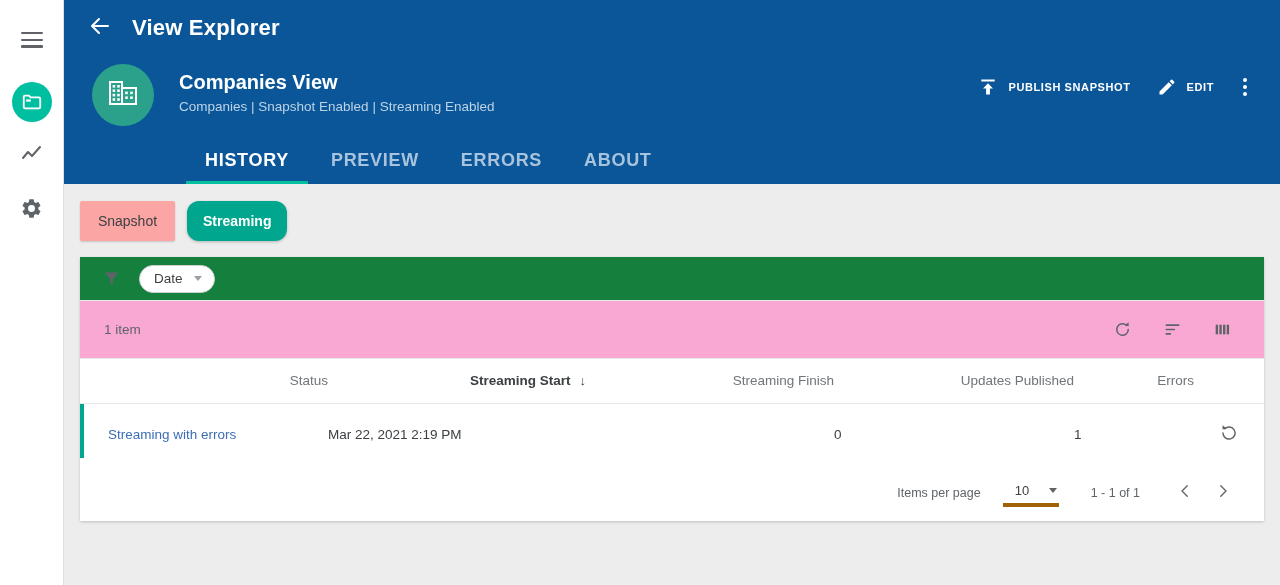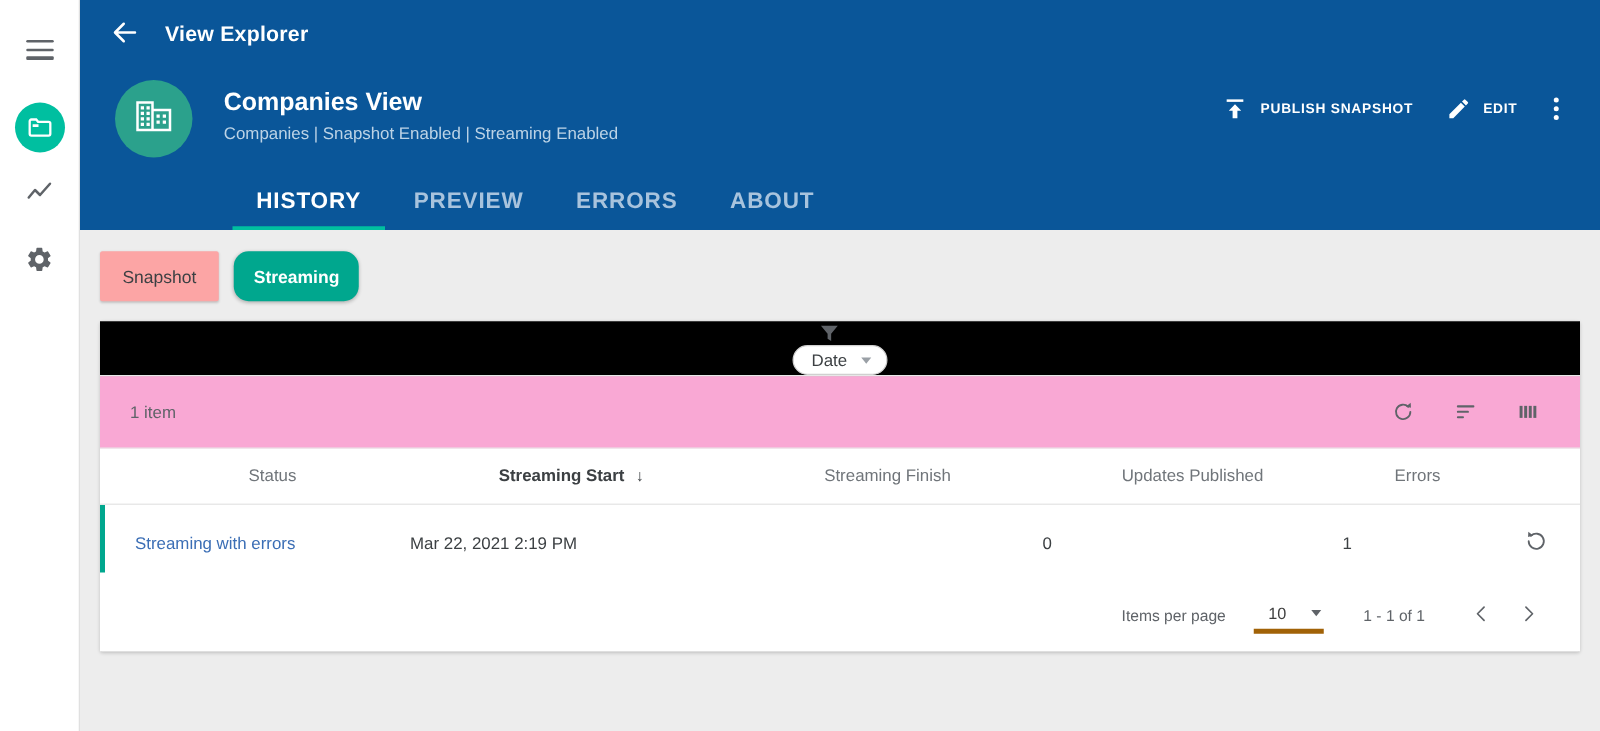--- a/index.html
+++ b/index.html
@@ -72,21 +72,21 @@
     height: 56px;
     padding-left: 16px;
   }
   .back-arrow {
     width: 40px; height: 40px;
     display: flex; align-items: center; justify-content: center;
     cursor: pointer;
     margin-right: 12px;
   }
   .view-explorer-title {
-    font-size: 17px;
+    font-size: 22px;
     font-weight: bold;
     letter-spacing: 0.2px;
     color: #ffffff;
   }
 
   .header-mid {
     display: flex;
     align-items: flex-start;
     padding: 6px 20px 0 28px;
     position: relative;
@@ -211,23 +211,22 @@
   .card {
     background: #ffffff;
     box-shadow: 0 1px 3px rgba(0,0,0,0.20);
     border-radius: 2px;
   }
   .filter-bar {
     height: 44px;
     display: flex;
     align-items: center;
     padding: 0 22px;
-    background: #000000;
+    background: #15803d;
     border-bottom: 1px solid #e8e8e8;
-    flex-direction: column;
   }
   .funnel { cursor: pointer; display: flex; align-items: center; margin-right: 18px; }
   .chip {
     height: 28px;
     border: 1px solid #d0d0d0;
     border-radius: 14px;
     background: #ffffff;
     display: flex;
     align-items: center;
     padding: 0 12px 0 14px;
@@ -263,21 +262,21 @@
   .ticon {
     width: 40px; height: 40px;
     display: flex; align-items: center; justify-content: center;
     cursor: pointer;
     margin-left: 10px;
   }
 
   
   table.grid { width: 100%; border-collapse: collapse; table-layout: fixed; }
   table.grid th {
-    text-align: center;
+    text-align: right;
     font-size: 13.5px;
     font-weight: normal;
     color: #70757a;
     padding: 14px 0 14px 0;
     border-bottom: 1px solid #e8e8e8;
     background: #ffffff;
     height: 44px;
     vertical-align: middle;
   }
   table.grid th.sorted { color: #3c4043; font-weight: bold; }

